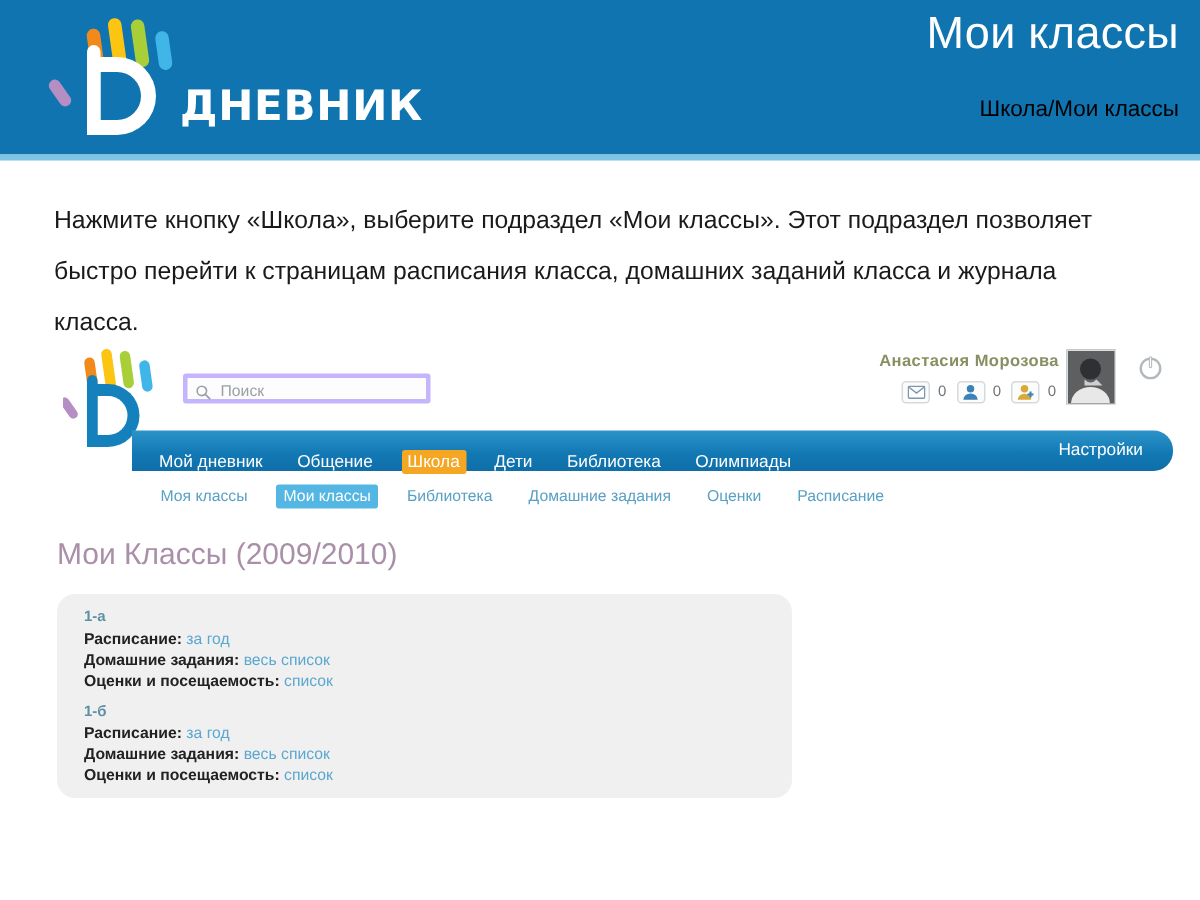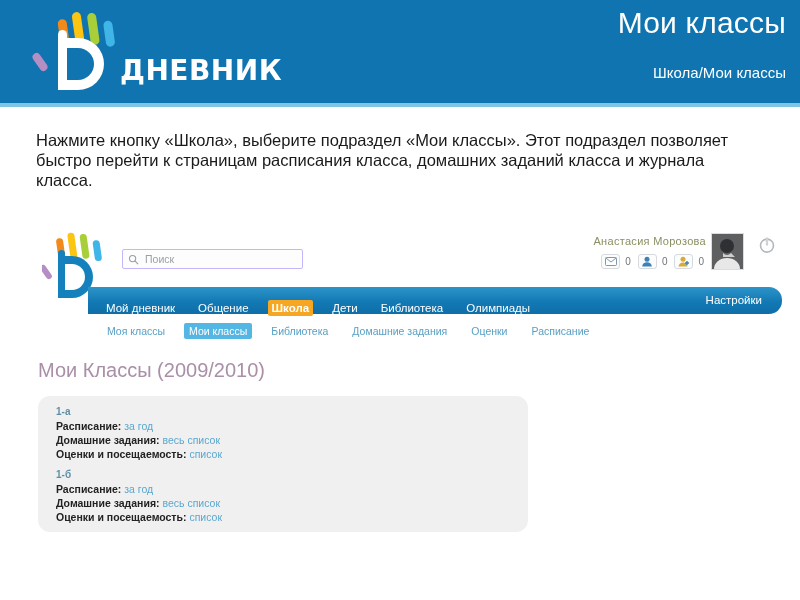--- a/index.html
+++ b/index.html
@@ -66,35 +66,35 @@
     font-size: 30px;
     font-weight: normal;
     letter-spacing: 0.2px;
     text-align: right;
     white-space: nowrap;
   }
   .header-breadcrumb {
     position: absolute;
     right: 14px;
     top: 64px;
-    color: #ffffff;
+    color: #000000;
     font-size: 15px;
     text-align: right;
     white-space: nowrap;
   }
 
   
   .description {
     position: absolute;
     left: 36px;
     top: 130px;
     width: 700px;
     color: #1a1a1a;
     font-size: 16.5px;
-    line-height: 20px;
+    line-height: 34px;
   }
 
   
   .shot {
     position: absolute;
     left: 30px;
     top: 228px;
     width: 752px;
     height: 320px;
     background: #ffffff;
@@ -108,23 +108,23 @@
     top: 2px;
     width: 72px;
     height: 76px;
   }
 
   
   .shot-search {
     position: absolute;
     left: 92px;
     top: 21px;
-    width: 181px;
+    width: 165px;
     height: 20px;
-    border: 1px solid #c4b5fd;
+    border: 3px solid #c4b5fd;
     border-radius: 2px;
     background: #fdfdfd;
     box-sizing: border-box;
   }
   .shot-search .srch-icon {
     position: absolute;
     left: 5px;
     top: 4px;
     width: 11px;
     height: 11px;
@@ -136,21 +136,21 @@
     font-size: 10.5px;
     color: #9aa0a5;
   }
 
   
   .shot-username {
     position: absolute;
     right: 76px;
     top: 7px;
     font-size: 11px;
-    font-weight: normal;
+    font-weight: bold;
     color: #8a8f63;
     letter-spacing: 0.3px;
     white-space: nowrap;
   }
   .shot-counters {
     position: absolute;
     right: 74px;
     top: 26px;
     display: flex;
     align-items: center;
@@ -214,21 +214,21 @@
   .nav-item {
     font-size: 11.5px;
     color: #ffffff;
     white-space: nowrap;
     padding: 2px 4px;
     border-radius: 2px;
   }
   .nav-item.active {
     background: #f5a623;
     color: #ffffff;
-    font-weight: bold;
+    font-weight: normal;
   }
   .shot-nav .nav-settings {
     position: absolute;
     right: 20px;
     top: 7px;
     font-size: 11.5px;
     color: #ffffff;
     white-space: nowrap;
   }
 

